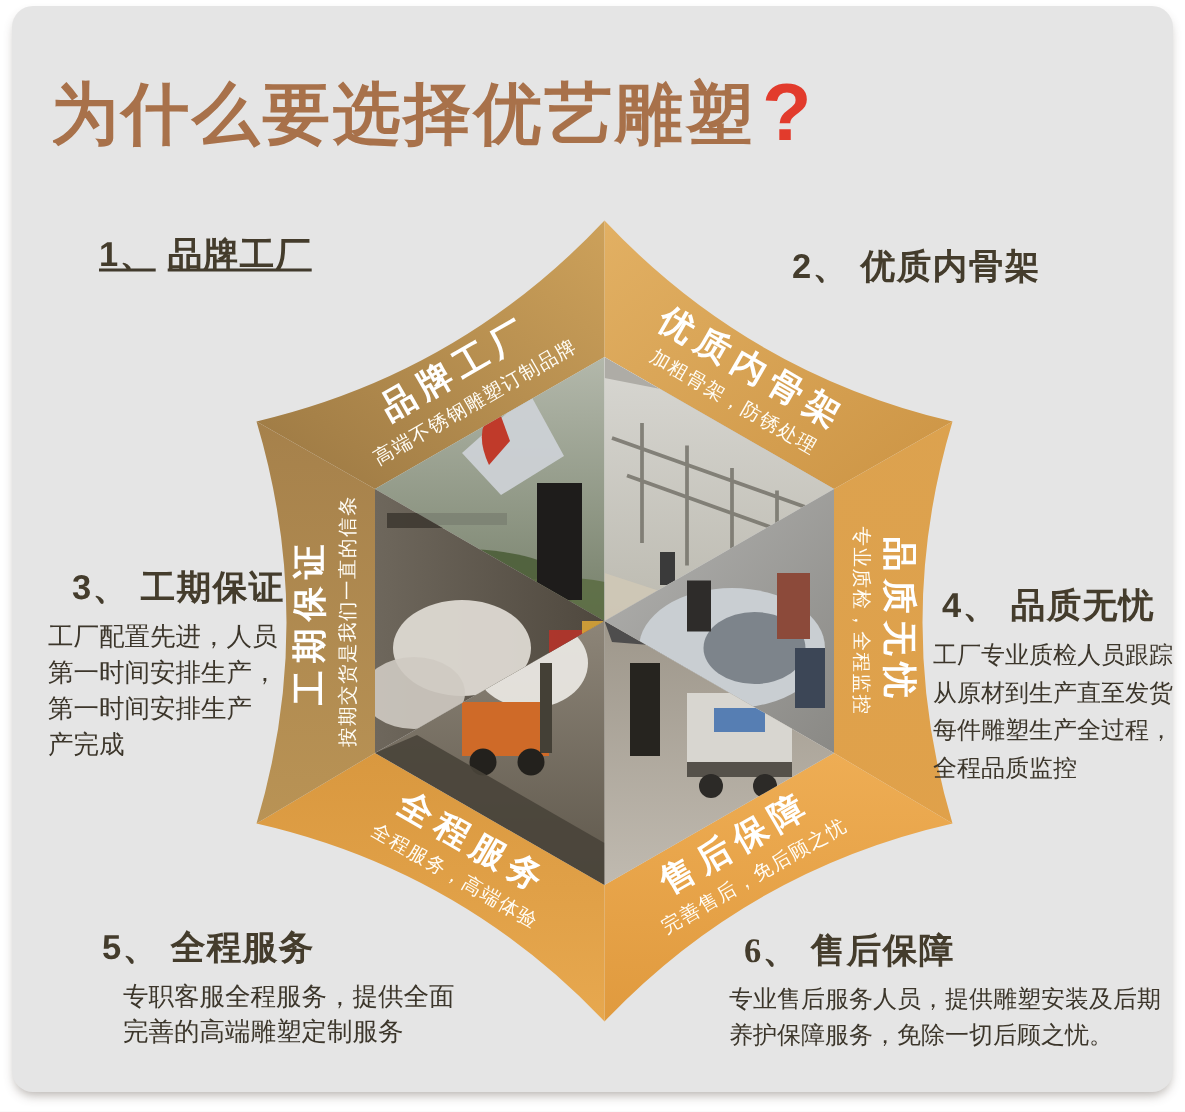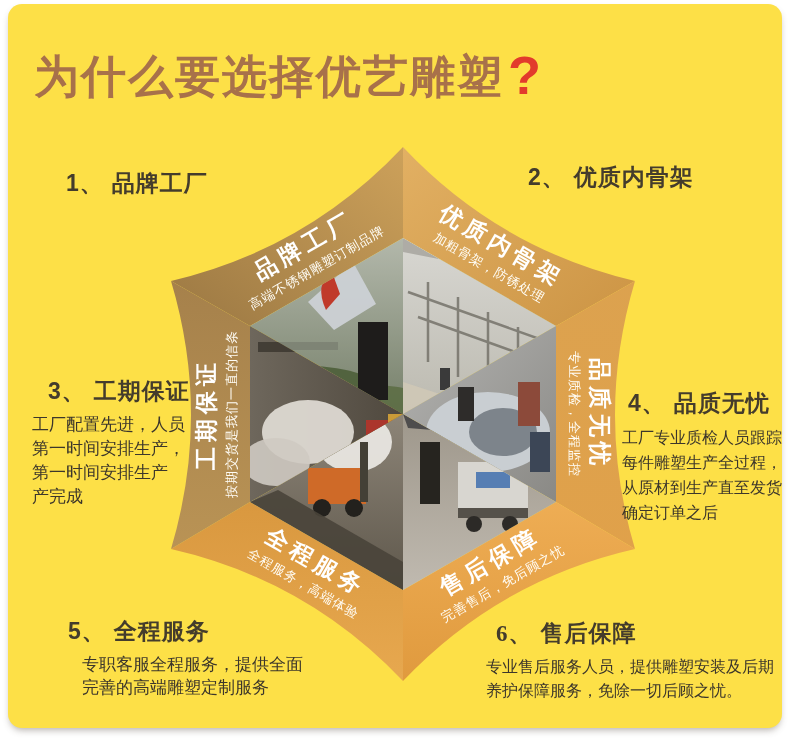--- a/index.html
+++ b/index.html
@@ -1,18 +1,18 @@
 <!DOCTYPE html>
 <html><head>
 <meta charset="utf-8">
 <style>
   html,body{margin:0;padding:0;background:#ffffff;}
   .frame{position:relative;width:790px;height:741px;background:#ffffff;overflow:hidden;
          font-family:"Liberation Sans","DejaVu Sans",sans-serif;}
-  .panel{position:absolute;left:8px;top:4px;right:8px;bottom:13px;background:#fde047;
+  .panel{position:absolute;left:8px;top:4px;right:8px;bottom:13px;background:#e5e5e5;
          border-radius:14px;box-shadow:0 4px 7px -2px rgba(90,80,70,.45);}
   .title-row{position:absolute;left:26px;top:38px;white-space:nowrap;}
   .main-title{font-size:45px;font-weight:bold;color:#a8714a;letter-spacing:2px;}
   .qmark{font-size:54px;font-weight:bold;color:#e23b2c;margin-left:4px;position:relative;top:2px;}
   .hex-svg{position:absolute;left:150px;top:128px;}
   .sec{position:absolute;color:#413a2d;}
   .sec-title{font-size:23px;font-weight:bold;color:#443c2c;letter-spacing:1px;white-space:nowrap;}
   .sec-num{margin-right:8px;}
   .sec-desc{font-size:17px;line-height:23px;font-weight:500;color:#3c362b;margin-top:6px;white-space:nowrap;}
   .sec-desc.small{font-size:16px;line-height:25px;}
@@ -190,21 +190,21 @@
       <g transform="translate(152,440) rotate(30)">
         <text class="band-title" text-anchor="middle" x="0" y="-4">全程服务</text>
         <text class="band-sub" text-anchor="middle" x="0" y="18">全程服务，高端体验</text>
       </g>
       <g transform="translate(338,440) rotate(-30)">
         <text class="band-title" text-anchor="middle" x="0" y="-4">售后保障</text>
         <text class="band-sub" text-anchor="middle" x="0" y="18">完善售后，免后顾之忧</text>
       </g>
     </svg>
 
-    <div class="sec" style="left:58px;top:164px;">
+    <div class="sec" style="left:58px;top:150px;text-decoration:underline;">
       <div class="sec-title"><span class="sec-num">1、</span><span>品牌工厂</span></div>
     </div>
 
     <div class="sec" style="left:520px;top:158px;">
       <div class="sec-title"><span class="sec-num">2、</span><span>优质内骨架</span></div>
     </div>
 
     <div class="sec" style="left:24px;top:372px;">
       <div class="sec-title" style="margin-left:16px;"><span class="sec-num">3、</span><span>工期保证</span></div>
       <div class="sec-desc" style="line-height:24px;">
@@ -212,23 +212,23 @@
         <div>第一时间安排生产，</div>
         <div>第一时间安排生产</div>
         <div>产完成</div>
       </div>
     </div>
 
     <div class="sec" style="left:614px;top:384px;">
       <div class="sec-title" style="margin-left:6px;"><span class="sec-num">4、</span><span>品质无忧</span></div>
       <div class="sec-desc small">
         <div>工厂专业质检人员跟踪</div>
+        <div>从原材到生产直至发货</div>
         <div>每件雕塑生产全过程，</div>
-        <div>从原材到生产直至发货</div>
-        <div>确定订单之后</div>
+        <div>全程品质监控</div>
       </div>
     </div>
 
     <div class="sec" style="left:60px;top:612px;">
       <div class="sec-title"><span class="sec-num">5、</span><span>全程服务</span></div>
       <div class="sec-desc" style="margin-left:14px;">
         <div>专职客服全程服务，提供全面</div>
         <div>完善的高端雕塑定制服务</div>
       </div>
     </div>

